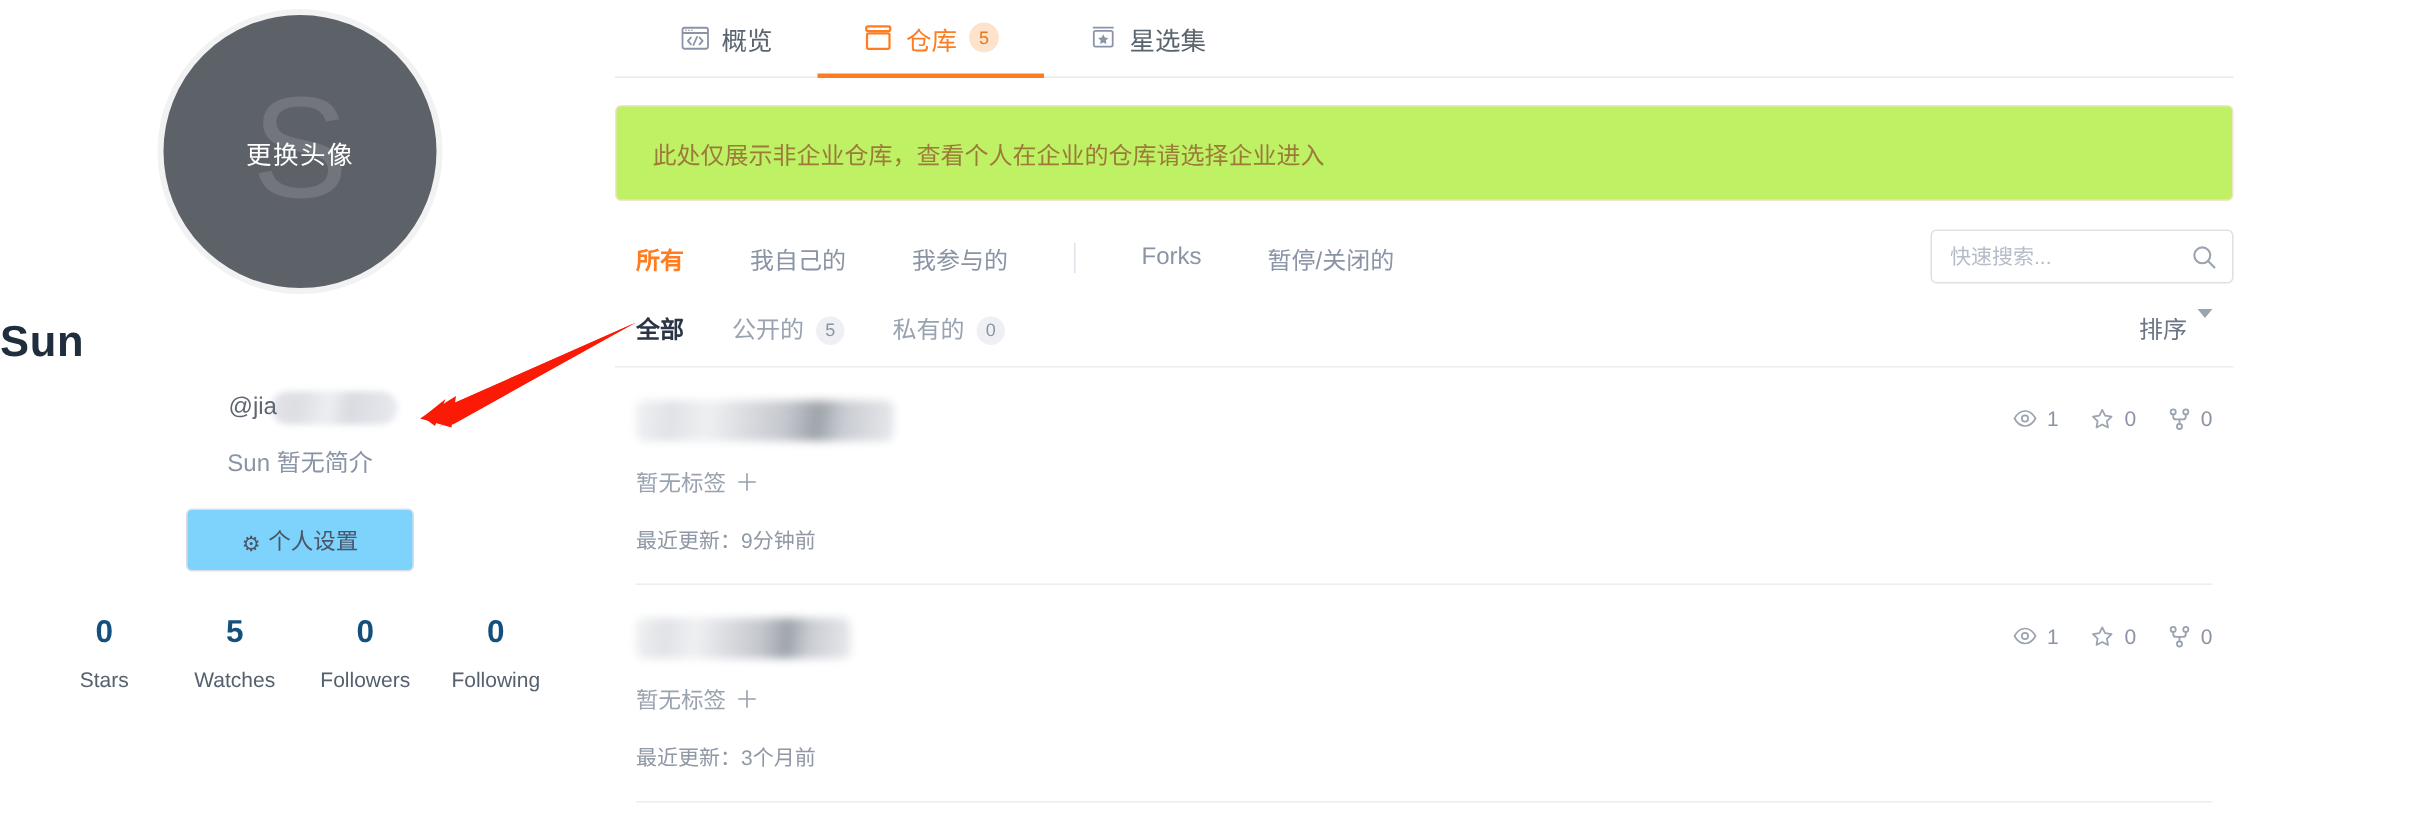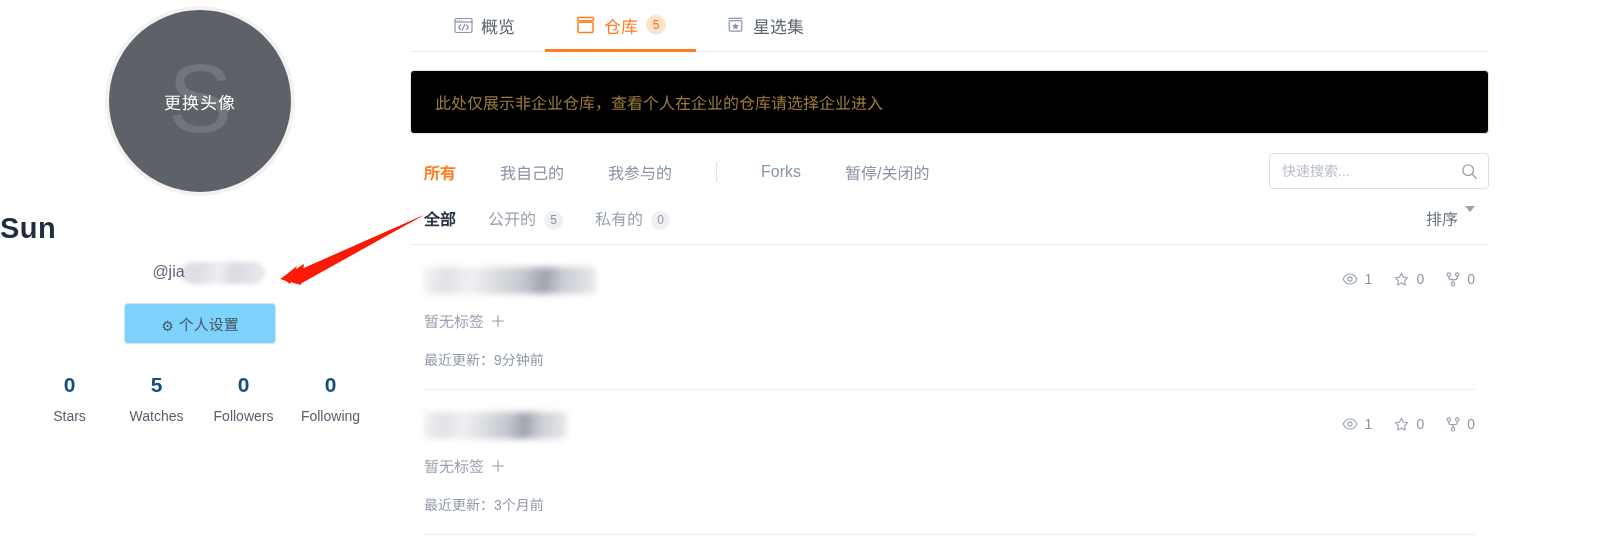--- a/index.html
+++ b/index.html
@@ -202,21 +202,21 @@
     border-radius: 10px;
     background: #fde3cc;
     color: #e8741b;
     font-size: 12px;
     text-align: center;
   }
 
   
   .notice {
     margin: 18px 0 0 0;
-    background: #000000;
+    background: #bef264;
     border: 1px solid #f1e4c8;
     border-radius: 4px;
     padding: 19px 24px;
     color: #9c7b3a;
     font-size: 16px;
   }
 
   
   .filter-row {
     display: flex;
@@ -236,21 +236,21 @@
   .filter-sep {
     width: 1px;
     height: 20px;
     background: #dfe2e8;
     margin-right: 44px;
   }
   .search-box {
     position: absolute;
     right: 0;
     top: -7px;
-    width: 220px;
+    width: 202px;
     height: 36px;
     border: 1px solid #dde0e6;
     border-radius: 4px;
     display: flex;
     align-items: center;
     padding: 0 10px;
     background: #fff;
   }
   .search-box input {
     border: none;
@@ -382,20 +382,21 @@
         <span class="avatar-overlay">更换头像</span>
       </div>
     </div>
 
     <div class="profile-name">Sun</div>
 
     <div class="profile-login">
       <span class="login-visible">@jia</span><span class="blur-pill"></span>
     </div>
 
+    <div class="profile-bio">Sun 暂无简介</div>
 
     <button class="settings-btn">
       <span class="gear">⚙</span><span>个人设置</span>
     </button>
 
     <div class="stats">
       <div class="stat">
         <div class="stat-num">0</div>
         <div class="stat-label">Stars</div>
       </div>

